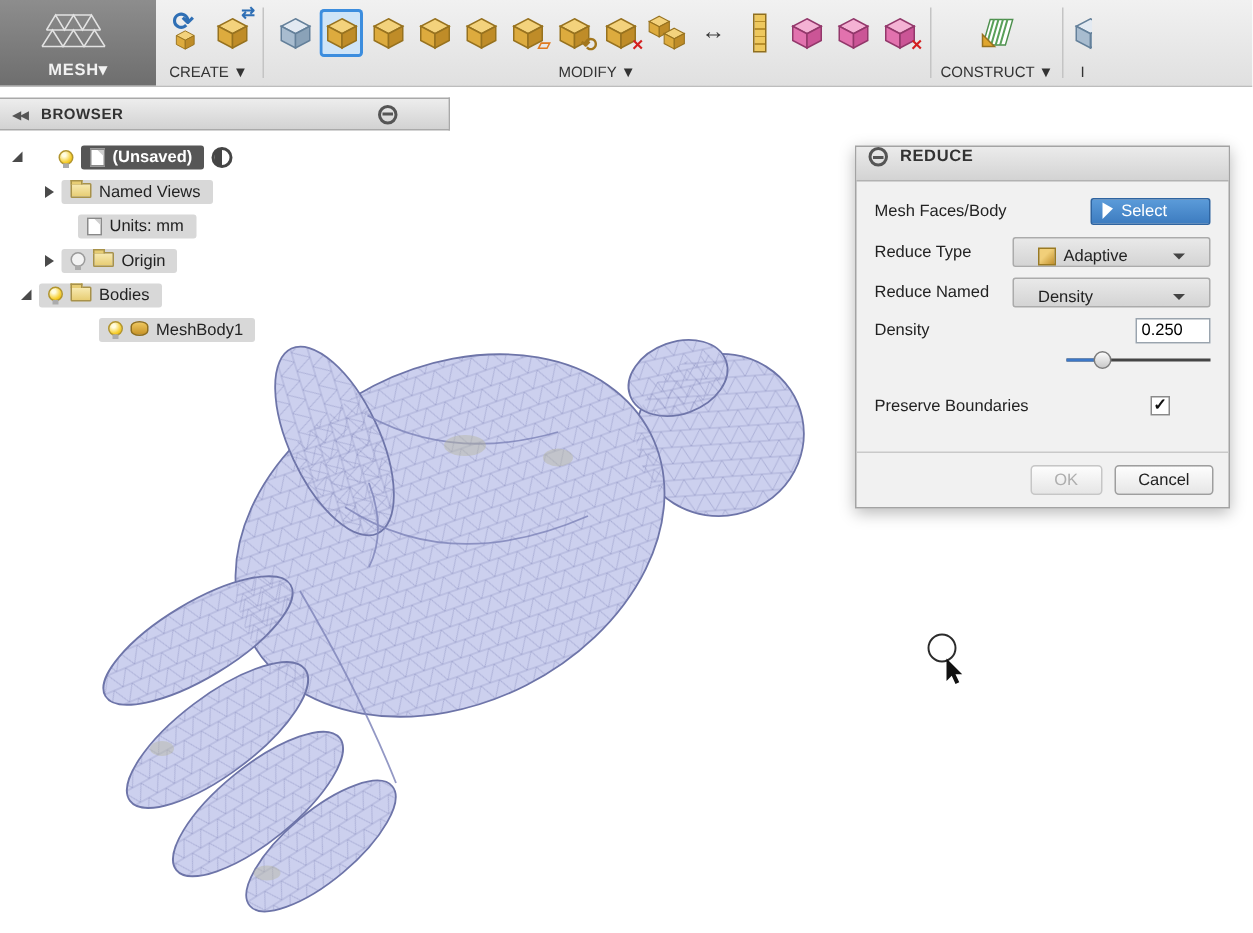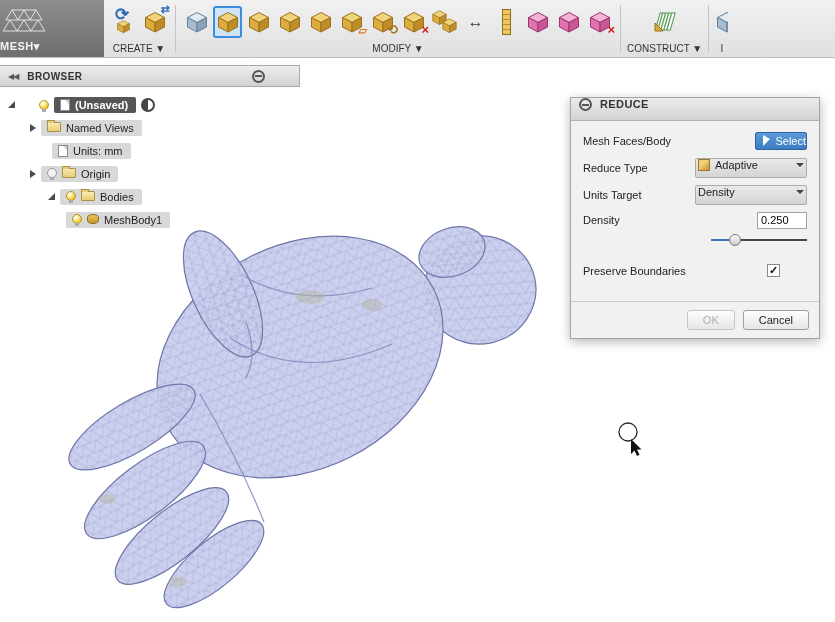--- a/index.html
+++ b/index.html
@@ -16,21 +16,21 @@
   .toolbar {
     position:absolute; top:0; left:0; width:835px; height:58px;
     background:linear-gradient(#f1f1f1,#e0e0e0);
     border-bottom:1px solid #bdbdbd;
     display:flex; align-items:stretch;
     z-index:20;
   }
   .mesh-tab {
     width:104px; flex:none;
     background:linear-gradient(#8d8d8d,#6e6e6e);
-    display:flex; flex-direction:column; justify-content:space-between;
+    display:flex; flex-direction:column; align-items:center; justify-content:space-between;
     padding:4px 0 4px; cursor:default;
   }
   .mesh-label { color:#f2f2f2; font-size:11px; font-weight:bold; letter-spacing:.5px; }
   .tgroup { display:flex; flex-direction:column; padding:2px 5px 2px; }
   .tgroup .icons { flex:1; display:flex; align-items:center; gap:2px; }
   .glabel { text-align:center; font-size:10px; color:#333; height:13px; line-height:13px; white-space:nowrap; }
   .vdiv { width:1px; background:#c4c4c4; margin:5px 1px; flex:none; }
   .tbtn {
     width:29px; height:32px; flex:none; position:relative;
     display:flex; align-items:center; justify-content:center;
@@ -107,25 +107,25 @@
     box-shadow:0 3px 10px rgba(0,0,0,.28); font-size:11px; color:#222;
   }
   .dhead { height:23px; background:linear-gradient(#ebebeb,#d3d3d3);
     border-bottom:1px solid #b2b2b2; display:flex; align-items:flex-start; gap:8px; padding:0 8px; }
   .dtitle { font-size:11px; font-weight:bold; color:#333; letter-spacing:.4px; }
   .drow { display:flex; justify-content:space-between; align-items:center; padding:0 12px; height:27px; }
   .drow .lbl { color:#222; }
   .select-btn {
     display:flex; align-items:center; gap:5px;
     background:linear-gradient(#5b9bd9,#3d7cc0); color:#fff;
-    border:1px solid #2f64a0; border-radius:2px; padding:2px 0 2px 7px; font-size:11px;
+    border:1px solid #2f64a0; border-radius:2px; padding:2px 28px 2px 7px; font-size:11px;
   }
   .sel-cursor { width:0; height:0; border-top:4px solid transparent; border-bottom:7px solid transparent; border-left:7px solid #fff; }
   .dd {
-    width:112px; height:20px; display:flex; align-items:flex-start; gap:5px; padding:0 2px;
+    width:132px; height:20px; display:flex; align-items:flex-end; gap:5px; padding:0 16px;
     background:linear-gradient(#e9e9e9,#d4d4d4); border:1px solid #ababab; border-radius:2px;
   }
   .dd .val { flex:1; font-size:11px; color:#222; }
   .dd-caret { width:0; height:0; border:4px solid transparent; border-top-color:#444; margin-top:4px; flex:none; }
   .dd-ico { width:12px; height:12px; flex:none; border:1px solid #9a7a23;
     background:linear-gradient(135deg,#f1cf79 40%,#c08f2c),
                linear-gradient(45deg,transparent 46%,#9a7a23 46% 54%,transparent 54%); }
   .num-input { width:50px; height:17px; border:1px solid #9aa4ae; background:#fff; font-size:11px;
     font-family:"Liberation Sans",sans-serif; padding:0 3px; }
   .slider-row { display:flex; justify-content:flex-end; padding:0 12px; height:16px; align-items:center; }
@@ -381,21 +381,21 @@
 
     <div class="trow" style="padding-left:30px">
       <span class="tri-col"></span>
       <span class="pill">
         <span class="bulb off"></span>
         <span class="folder"></span>
         <span>Origin</span>
       </span>
     </div>
 
-    <div class="trow" style="padding-left:48px">
+    <div class="trow" style="padding-left:14px">
       <span class="tri-exp"></span>
       <span class="pill">
         <span class="bulb"></span>
         <span class="folder"></span>
         <span>Bodies</span>
       </span>
     </div>
 
     <div class="trow" style="padding-left:66px">
       <span class="pill">
@@ -424,21 +424,21 @@
   <div class="drow">
     <span class="lbl">Reduce Type</span>
     <div class="dd">
       <span class="dd-ico"></span>
       <span class="val">Adaptive</span>
       <span class="dd-caret"></span>
     </div>
   </div>
 
   <div class="drow">
-    <span class="lbl">Units Target</span>
+    <span class="lbl">Reduce Named</span>
     <div class="dd">
       <span class="val">Density</span>
       <span class="dd-caret"></span>
     </div>
   </div>
 
   <div class="drow" style="height:24px">
     <span class="lbl">Density</span>
     <input class="num-input" value="0.250" style="">
   </div>

